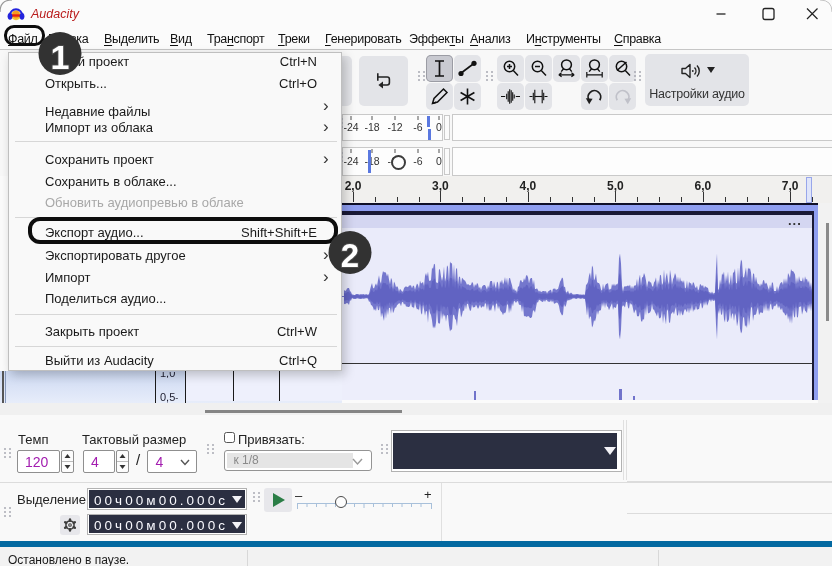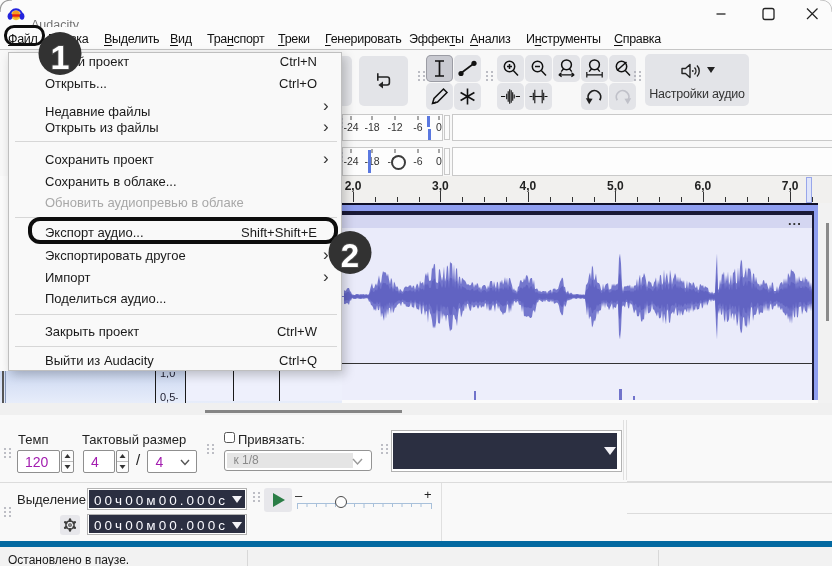--- a/index.html
+++ b/index.html
@@ -2,21 +2,21 @@
 <html><head>
 <meta charset="utf-8">
 <style>
 * { margin:0; padding:0; box-sizing:border-box; }
 html,body { width:832px; height:566px; overflow:hidden; }
 body { font-family:"Liberation Sans", sans-serif; background:#fff; position:relative; }
 .abs { position:absolute; }
 #win { position:absolute; inset:0; background:#fbfbfb; }
 
 #titlebar { position:absolute; left:0; top:0; width:832px; height:28px; background:#fbfbfb; }
-#apptitle { position:absolute; left:31px; top:18px; font-size:13px; color:#737373; }
+#apptitle { position:absolute; left:31px; top:7px; font-size:13px; color:#b91c1c;font-style:italic; }
 
 #menubar { position:absolute; left:0; top:27px; width:832px; height:23px; background:#fbfbfb; border-bottom:1px solid #c6c6c6; font-size:12.5px; letter-spacing:-0.3px; color:#111; }
 .mi { position:absolute; top:5px; white-space:pre; }
 .mi u { text-decoration:underline; text-underline-offset:2px; }
 
 #topdock { position:absolute; left:0; top:50px; width:832px; height:126px; background:#f8f8f8; }
 #tb { position:absolute; left:342px; top:50px; width:490px; height:126px; }
 .tbtn { position:absolute; background:#e3e4e8; border-radius:5px; }
 .tbtn.sel { background:#c9cad1; box-shadow:inset 0 0 0 1px #9b9ca4; }
 .grip { position:absolute; width:7px; display:grid; grid-template-columns:2px 2px; gap:2px 3px; }
@@ -482,21 +482,21 @@
   <div class="abs" style="left:658px;top:3px;width:1px;height:19px;background:#d8d8d8"></div>
 </div>
 
 <div id="fmenu">
   <div class="fitem" style="top:8px">Новый проект</div>
     <div class="fsc" style="top:8px">Ctrl+N</div>
   <div class="fitem" style="top:30px">Открыть...</div>
     <div class="fsc" style="top:30px">Ctrl+O</div>
   <div class="fitem" style="top:58px">Недавние файлы</div>
     <div class="fchev" style="top:52.8px">›</div>
-  <div class="fitem" style="top:74.4px">Открыть из файлы</div>
+  <div class="fitem" style="top:74.4px">Импорт из облака</div>
     <div class="fchev" style="top:74.4px">›</div>
   <div class="fsep" style="top:88.4px"></div>
   <div class="fitem" style="top:105.9px">Сохранить проект</div>
     <div class="fchev" style="top:105.9px">›</div>
   <div class="fitem" style="top:127.5px">Сохранить в облаке...</div>
   <div class="fitem dis" style="top:148.5px">Обновить аудиопревью в облаке</div>
   <div class="fsep" style="top:164px"></div>
   <div class="fitem" style="top:178.9px">Экспорт аудио...</div>
     <div class="fsc" style="top:178.9px">Shift+Shift+E</div>
   <div class="fitem" style="top:202.2px">Экспортировать другое</div>

